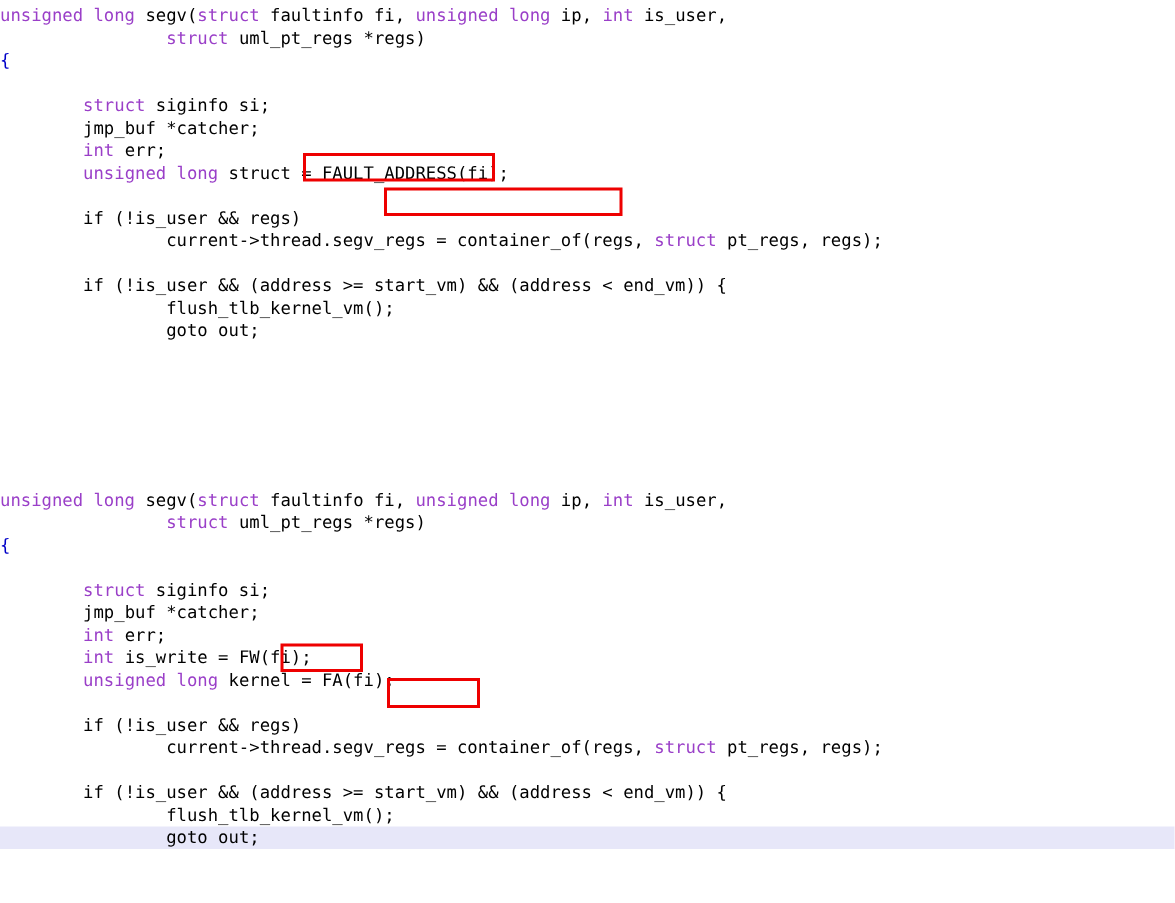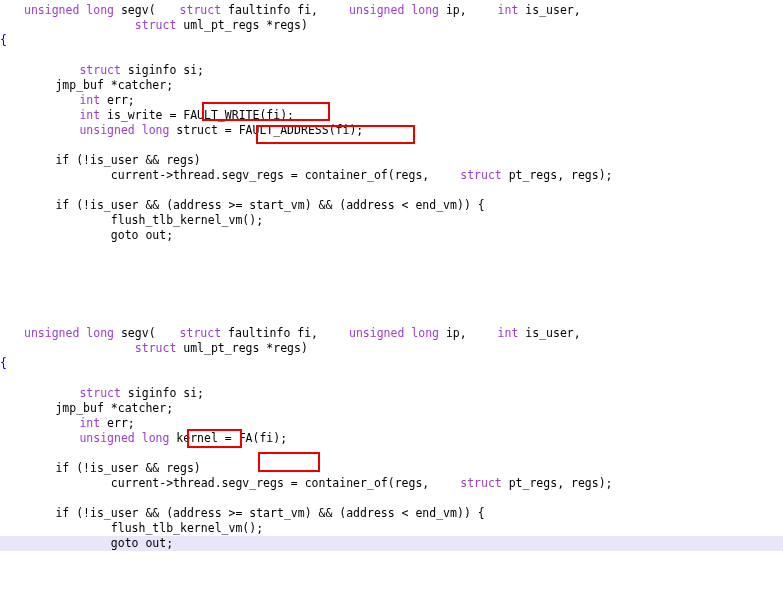--- a/index.html
+++ b/index.html
@@ -36,21 +36,21 @@
     font-size: 11.5px;
     letter-spacing: 0px;
     white-space: pre;
     color: #000000;
     font-family: "DejaVu Sans Mono", "Liberation Mono", monospace;
   }
 
   .line.highlight {
     background: #e7e7f9;
   }          
-  .tok-type     { color: #9a3fc8; margin-left: 24px; }          
+  .tok-type     { color: #9a3fc8; }          
   .tok-plain    { color: #000000; }
   .tok-brace    { color: #0000c8; }
 
   
   .redbox {
     position: absolute;
     border: 2px solid #ee0000;
     box-sizing: border-box;
     background: transparent;
     pointer-events: none;
@@ -63,38 +63,38 @@
 
   <div class="code-area">
     <div id="block-before-host" style="position: absolute; left: 0px; top: 3px; width: 783px;">
         <div class="line"><span class="tok-type">unsigned long </span><span class="tok-plain">segv(</span><span class="tok-type">struct</span><span class="tok-plain"> faultinfo fi, </span><span class="tok-type">unsigned long</span><span class="tok-plain"> ip, </span><span class="tok-type">int</span><span class="tok-plain"> is_user,</span></div>
         <div class="line"><span>                </span><span class="tok-type">struct</span><span class="tok-plain"> uml_pt_regs *regs)</span></div>
         <div class="line"><span class="tok-brace">{</span></div>
         <div class="line">&nbsp;</div>
         <div class="line"><span>        </span><span class="tok-type">struct</span><span class="tok-plain"> siginfo si;</span></div>
         <div class="line"><span>        </span><span class="tok-plain">jmp_buf *catcher;</span></div>
         <div class="line"><span>        </span><span class="tok-type">int</span><span class="tok-plain"> err;</span></div>
-        <div class="line"><span>        </span><span class="tok-type">int</span><span class="tok-plain"> is_write = FAULT_WRITE(fi);</span></div>
         <div class="line"><span>        </span><span class="tok-type">unsigned long</span><span class="tok-plain"> struct = FAULT_ADDRESS(fi);</span></div>
         <div class="line">&nbsp;</div>
         <div class="line"><span>        </span><span class="tok-keyword">if</span><span class="tok-plain"> (!is_user &amp;&amp; regs)</span></div>
         <div class="line"><span>                </span><span class="tok-plain">current-&gt;thread.segv_regs = container_of(regs, </span><span class="tok-type">struct</span><span class="tok-plain"> pt_regs, regs);</span></div>
         <div class="line">&nbsp;</div>
         <div class="line"><span>        </span><span class="tok-keyword">if</span><span class="tok-plain"> (!is_user &amp;&amp; (address &gt;= start_vm) &amp;&amp; (address &lt; end_vm)) {</span></div>
         <div class="line"><span>                </span><span class="tok-plain">flush_tlb_kernel_vm();</span></div>
         <div class="line"><span>                </span><span class="tok-keyword">goto</span><span class="tok-plain"> out;</span></div>
       </div>
     <div id="block-after-host" style="position: absolute; left: 0px; top: 326px; width: 783px;">
         <div class="line"><span class="tok-type">unsigned long </span><span class="tok-plain">segv(</span><span class="tok-type">struct</span><span class="tok-plain"> faultinfo fi, </span><span class="tok-type">unsigned long</span><span class="tok-plain"> ip, </span><span class="tok-type">int</span><span class="tok-plain"> is_user,</span></div>
         <div class="line"><span>                </span><span class="tok-type">struct</span><span class="tok-plain"> uml_pt_regs *regs)</span></div>
         <div class="line"><span class="tok-brace">{</span></div>
         <div class="line">&nbsp;</div>
         <div class="line"><span>        </span><span class="tok-type">struct</span><span class="tok-plain"> siginfo si;</span></div>
         <div class="line"><span>        </span><span class="tok-plain">jmp_buf *catcher;</span></div>
         <div class="line"><span>        </span><span class="tok-type">int</span><span class="tok-plain"> err;</span></div>
+        <div class="line"><span>        </span><span class="tok-type">int</span><span class="tok-plain"> is_write = FW(fi);</span></div>
         <div class="line"><span>        </span><span class="tok-type">unsigned long</span><span class="tok-plain"> kernel = FA(fi);</span></div>
         <div class="line">&nbsp;</div>
         <div class="line"><span>        </span><span class="tok-keyword">if</span><span class="tok-plain"> (!is_user &amp;&amp; regs)</span></div>
         <div class="line"><span>                </span><span class="tok-plain">current-&gt;thread.segv_regs = container_of(regs, </span><span class="tok-type">struct</span><span class="tok-plain"> pt_regs, regs);</span></div>
         <div class="line">&nbsp;</div>
         <div class="line"><span>        </span><span class="tok-keyword">if</span><span class="tok-plain"> (!is_user &amp;&amp; (address &gt;= start_vm) &amp;&amp; (address &lt; end_vm)) {</span></div>
         <div class="line"><span>                </span><span class="tok-plain">flush_tlb_kernel_vm();</span></div>
         <div class="line highlight"><span>                </span><span class="tok-keyword">goto</span><span class="tok-plain"> out;</span></div>
       </div>
   </div>

